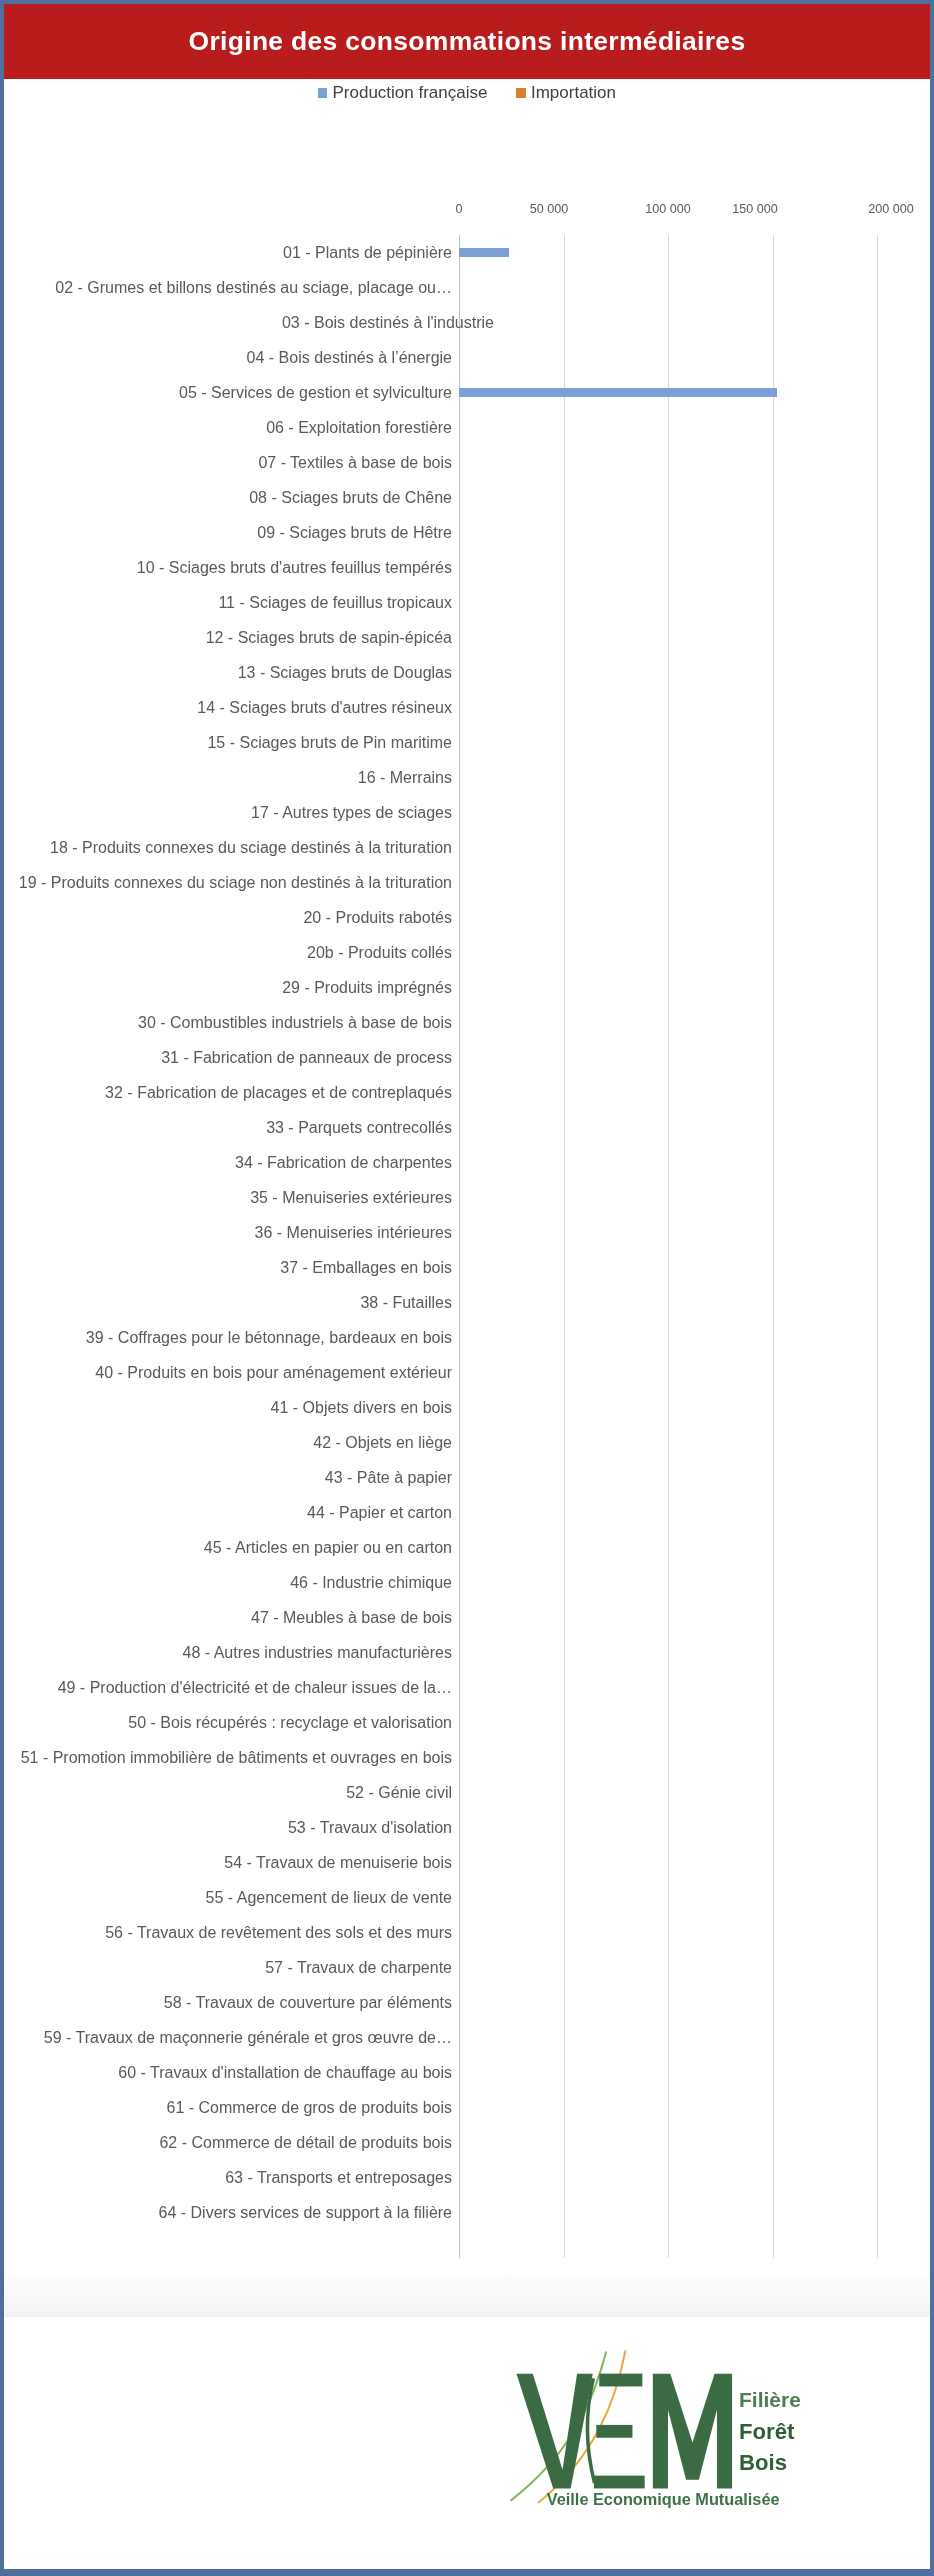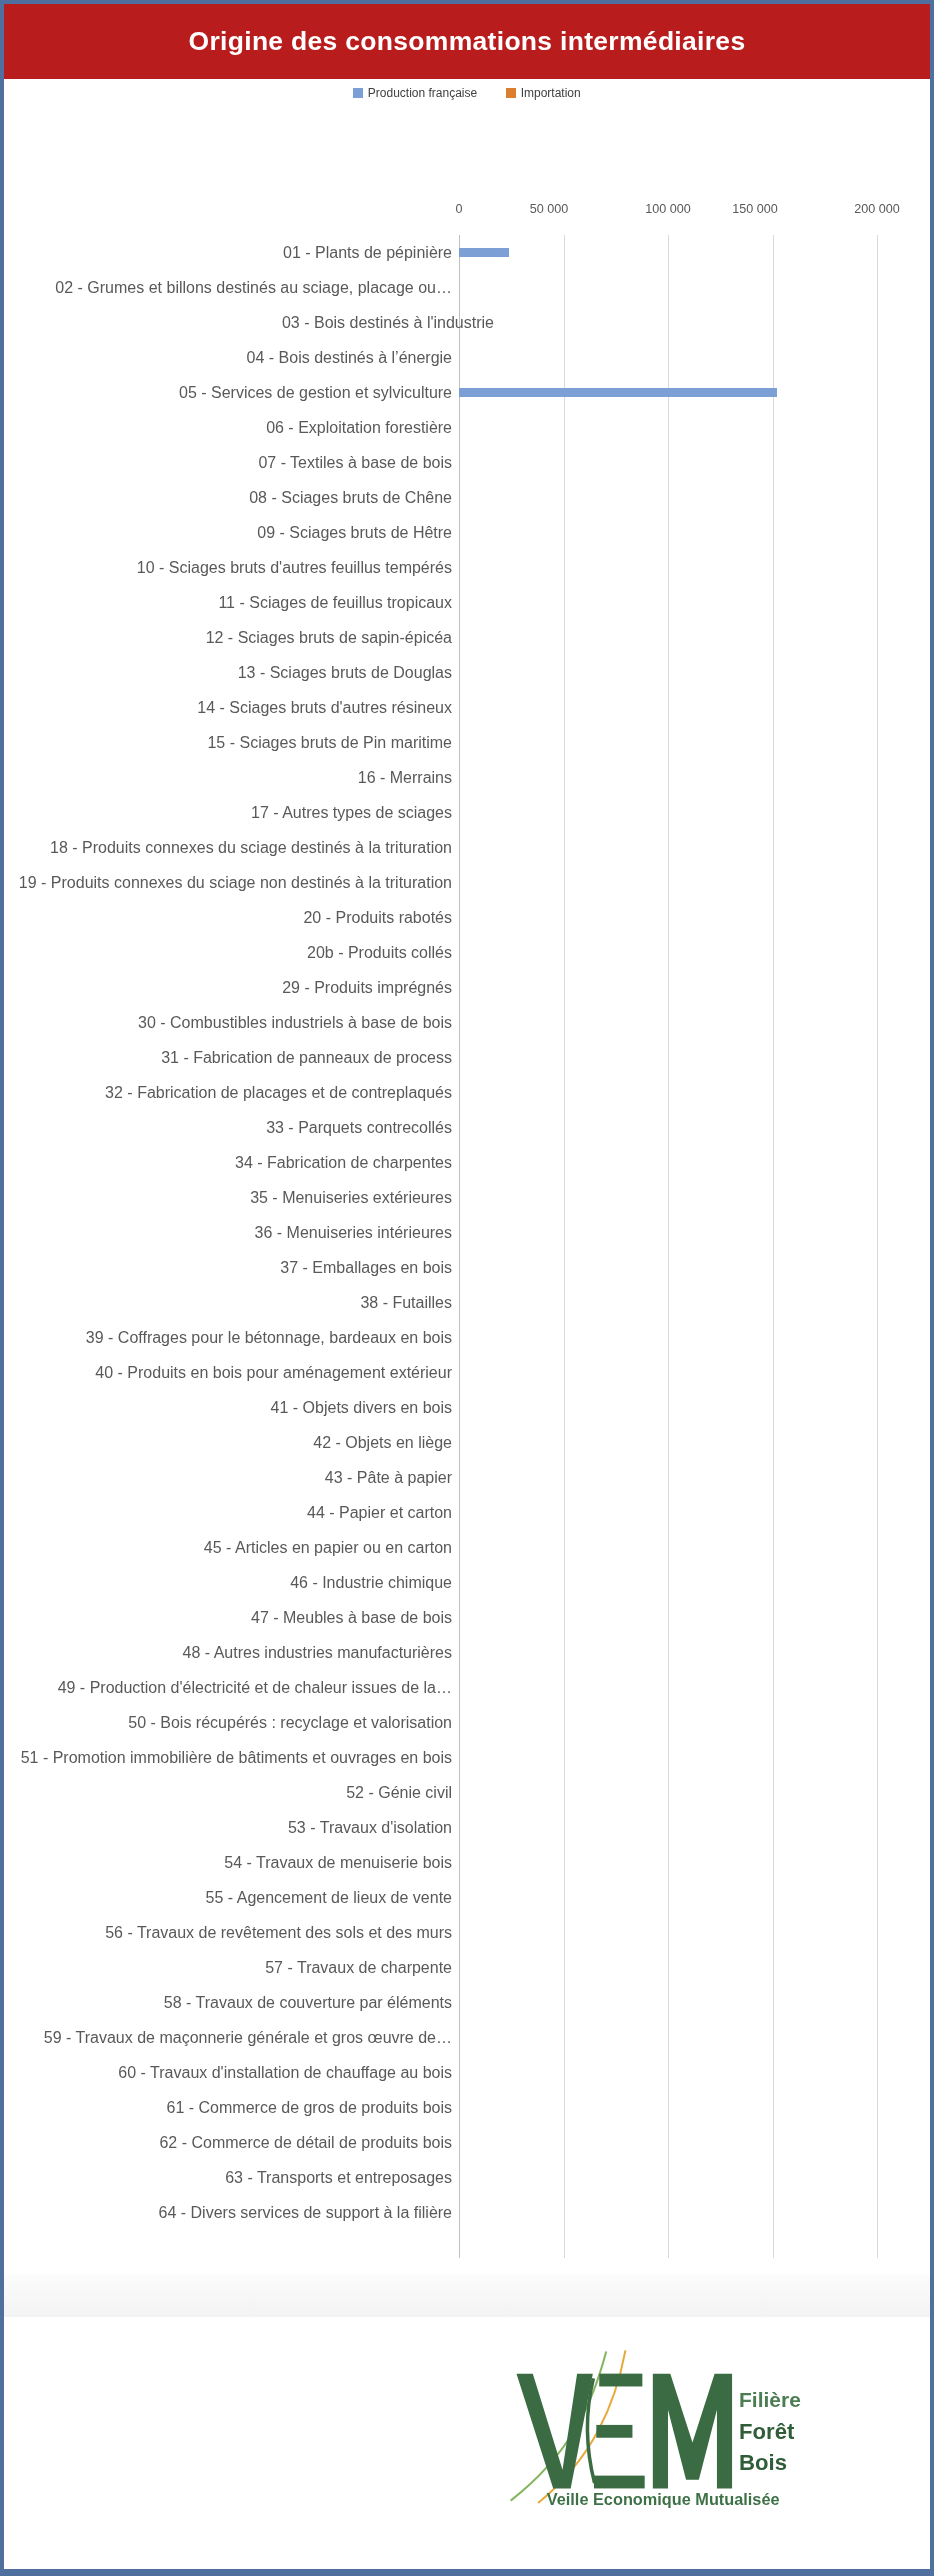--- a/index.html
+++ b/index.html
@@ -19,21 +19,21 @@
   }
   .banner h1{
     margin:0;color:#ffffff;font-size:26.5px;font-weight:bold;letter-spacing:0.3px;
   }
   .legend{
     position:absolute;top:81px;left:0;right:0;height:16.4px;
     display:flex;justify-content:center;align-items:center;gap:29px;
   }
   .legend-item{display:flex;align-items:center;gap:5px;}
   .legend-swatch{width:9.5px;height:9.5px;display:inline-block;}
-  .legend-label{font-size:12px;color:#404040;}
+  .legend-label{font-size:17px;color:#404040;}
   .tick-row{position:absolute;left:455px;top:198px;width:450px;height:20px;}
   .tick{
     position:absolute;top:0;transform:translateX(-50%);
     font-size:12.6px;color:#595959;white-space:nowrap;
   }
   .grid-layer{position:absolute;left:455px;top:231px;width:450px;height:2023px;}
   .gridline{position:absolute;top:0;bottom:0;width:0.6px;background:#d9d9d9;}
   .gridline.axis{background:#c0c0c0;}
   .rows{position:absolute;left:0;top:231px;width:925px;height:2023px;}
   .chart-row{display:flex;position:relative;}
@@ -72,21 +72,21 @@
         <span class="legend-swatch" style="background: rgb(220, 126, 48);"></span>
         <span class="legend-label">Importation</span>
       </div>
     </div>
 
   <div class="tick-row" id="tickRow">
       <span class="tick" style="left: 0px;">0</span>
       <span class="tick" style="left: 90px;">50 000</span>
       <span class="tick" style="left: 209px;">100 000</span>
       <span class="tick" style="left: 296px;">150 000</span>
-      <span class="tick" style="left: 418px;">200 000</span>
+      <span class="tick" style="left: 432px;">200 000</span>
     </div>
 
   <div class="grid-layer" id="gridLayer">
       <div class="gridline axis" style="left: 0px;"></div>
       <div class="gridline" style="left: 105px;"></div>
       <div class="gridline" style="left: 209px;"></div>
       <div class="gridline" style="left: 314px;"></div>
       <div class="gridline" style="left: 418px;"></div>
     </div>
 

